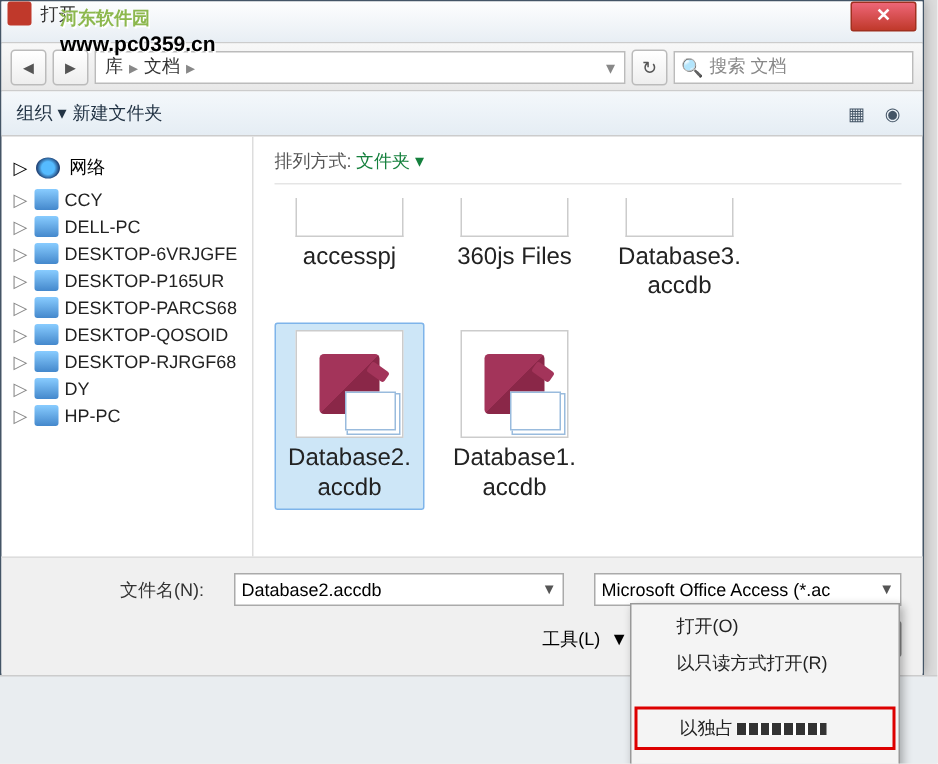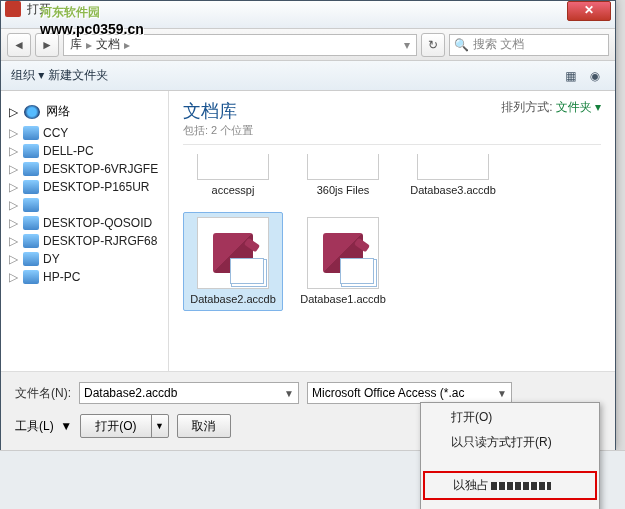--- a/index.html
+++ b/index.html
@@ -35,23 +35,23 @@
 .sortline{color:#555;font-size:11px}
 .sortline a{color:#15803d;text-decoration:none}
 .files{display:flex;flex-wrap:wrap;gap:10px;margin-top:4px}
 .file{width:100px;text-align:center;padding:4px;border:1px solid transparent;border-radius:2px}
 .file.sel{background:#cde6f7;border-color:#7eb4ea}
 .file .thumb{width:72px;height:72px;margin:0 auto 4px;background:#fff;border:1px solid #ccc;position:relative;display:flex;align-items:center;justify-content:center}
 .file .thumb .accico{width:40px;height:40px;background:linear-gradient(135deg,#a3345a 50%,#8a2748 50%);border-radius:3px;position:relative}
 .file .thumb .accico::after{content:"";position:absolute;right:-6px;top:8px;width:14px;height:8px;background:#a3345a;border-radius:2px;transform:rotate(35deg)}
 .file .thumb .pages{position:absolute;bottom:4px;right:4px;width:34px;height:26px;background:#fff;border:1px solid #9bd;box-shadow:2px 2px 0 #fff,2px 2px 0 1px #9bd}
 .file .thumb.cut{height:26px;border-top:none;overflow:hidden}
-.file .fname{font-size:11px;color:#222;word-break:break-all;line-height:1.2}
+.file .fname{font-size:16px;color:#222;word-break:break-all;line-height:1.2}
 .footer{padding:10px 14px;background:#f0f0f0;border-top:1px solid #ddd}
-.row{display:flex;align-items:center;gap:8px;margin-bottom:10px;}
+.row{display:flex;align-items:center;gap:20px;margin-bottom:10px;justify-content:flex-end}
 .row label{color:#333}
 .combo{height:22px;border:1px solid #aaa;background:#fff;padding:0 4px;display:flex;align-items:center;justify-content:space-between}
 .combo .dd{color:#555;font-size:10px}
 .fn{width:220px}
 .ft{width:205px}
 .btn{height:24px;border:1px solid #888;background:linear-gradient(#fdfdfd,#e2e2e2);padding:0 14px;display:flex;align-items:center;border-radius:2px}
 .btn.split{padding:0}
 .btn.split .main{padding:0 14px;border-right:1px solid #888;height:100%;display:flex;align-items:center}
 .btn.split .ar{width:16px;display:flex;align-items:center;justify-content:center;font-size:9px}
 .menu{position:absolute;left:420px;top:402px;width:180px;background:#f4f4f4;border:1px solid #999;box-shadow:2px 2px 6px rgba(0,0,0,.3);padding:2px;z-index:50}
@@ -128,20 +128,21 @@
             <span>DESKTOP-6VRJGFE</span>
           </div>
           <div class="node">
             <span class="exp">▷</span>
             <span class="nico"></span>
             <span>DESKTOP-P165UR</span>
           </div>
           <div class="node">
             <span class="exp">▷</span>
             <span class="nico"></span>
+            <span>DESKTOP-PARCS68</span>
           </div>
           <div class="node">
             <span class="exp">▷</span>
             <span class="nico"></span>
             <span>DESKTOP-QOSOID</span>
           </div>
           <div class="node">
             <span class="exp">▷</span>
             <span class="nico"></span>
             <span>DESKTOP-RJRGF68</span>
@@ -154,24 +155,20 @@
           <div class="node">
             <span class="exp">▷</span>
             <span class="nico"></span>
             <span>HP-PC</span>
           </div>
         </div>
     </div>
 
     <div class="content">
       <div class="libhdr">
-        <div>
-          <h2>文档库</h2>
-          <div class="sub">包括: 2 个位置</div>
-        </div>
         <div class="sortline">
           <span>排列方式:</span>
           <a href="#"><span>文件夹</span> ▾</a>
         </div>
       </div>
       <hr style="border:none;border-top:1px solid #e5e5e5;margin:4px 0">
       <div class="files" id="files">
           <div class="file">
             <div class="thumb cut"></div>
             <div class="fname">accesspj</div>

